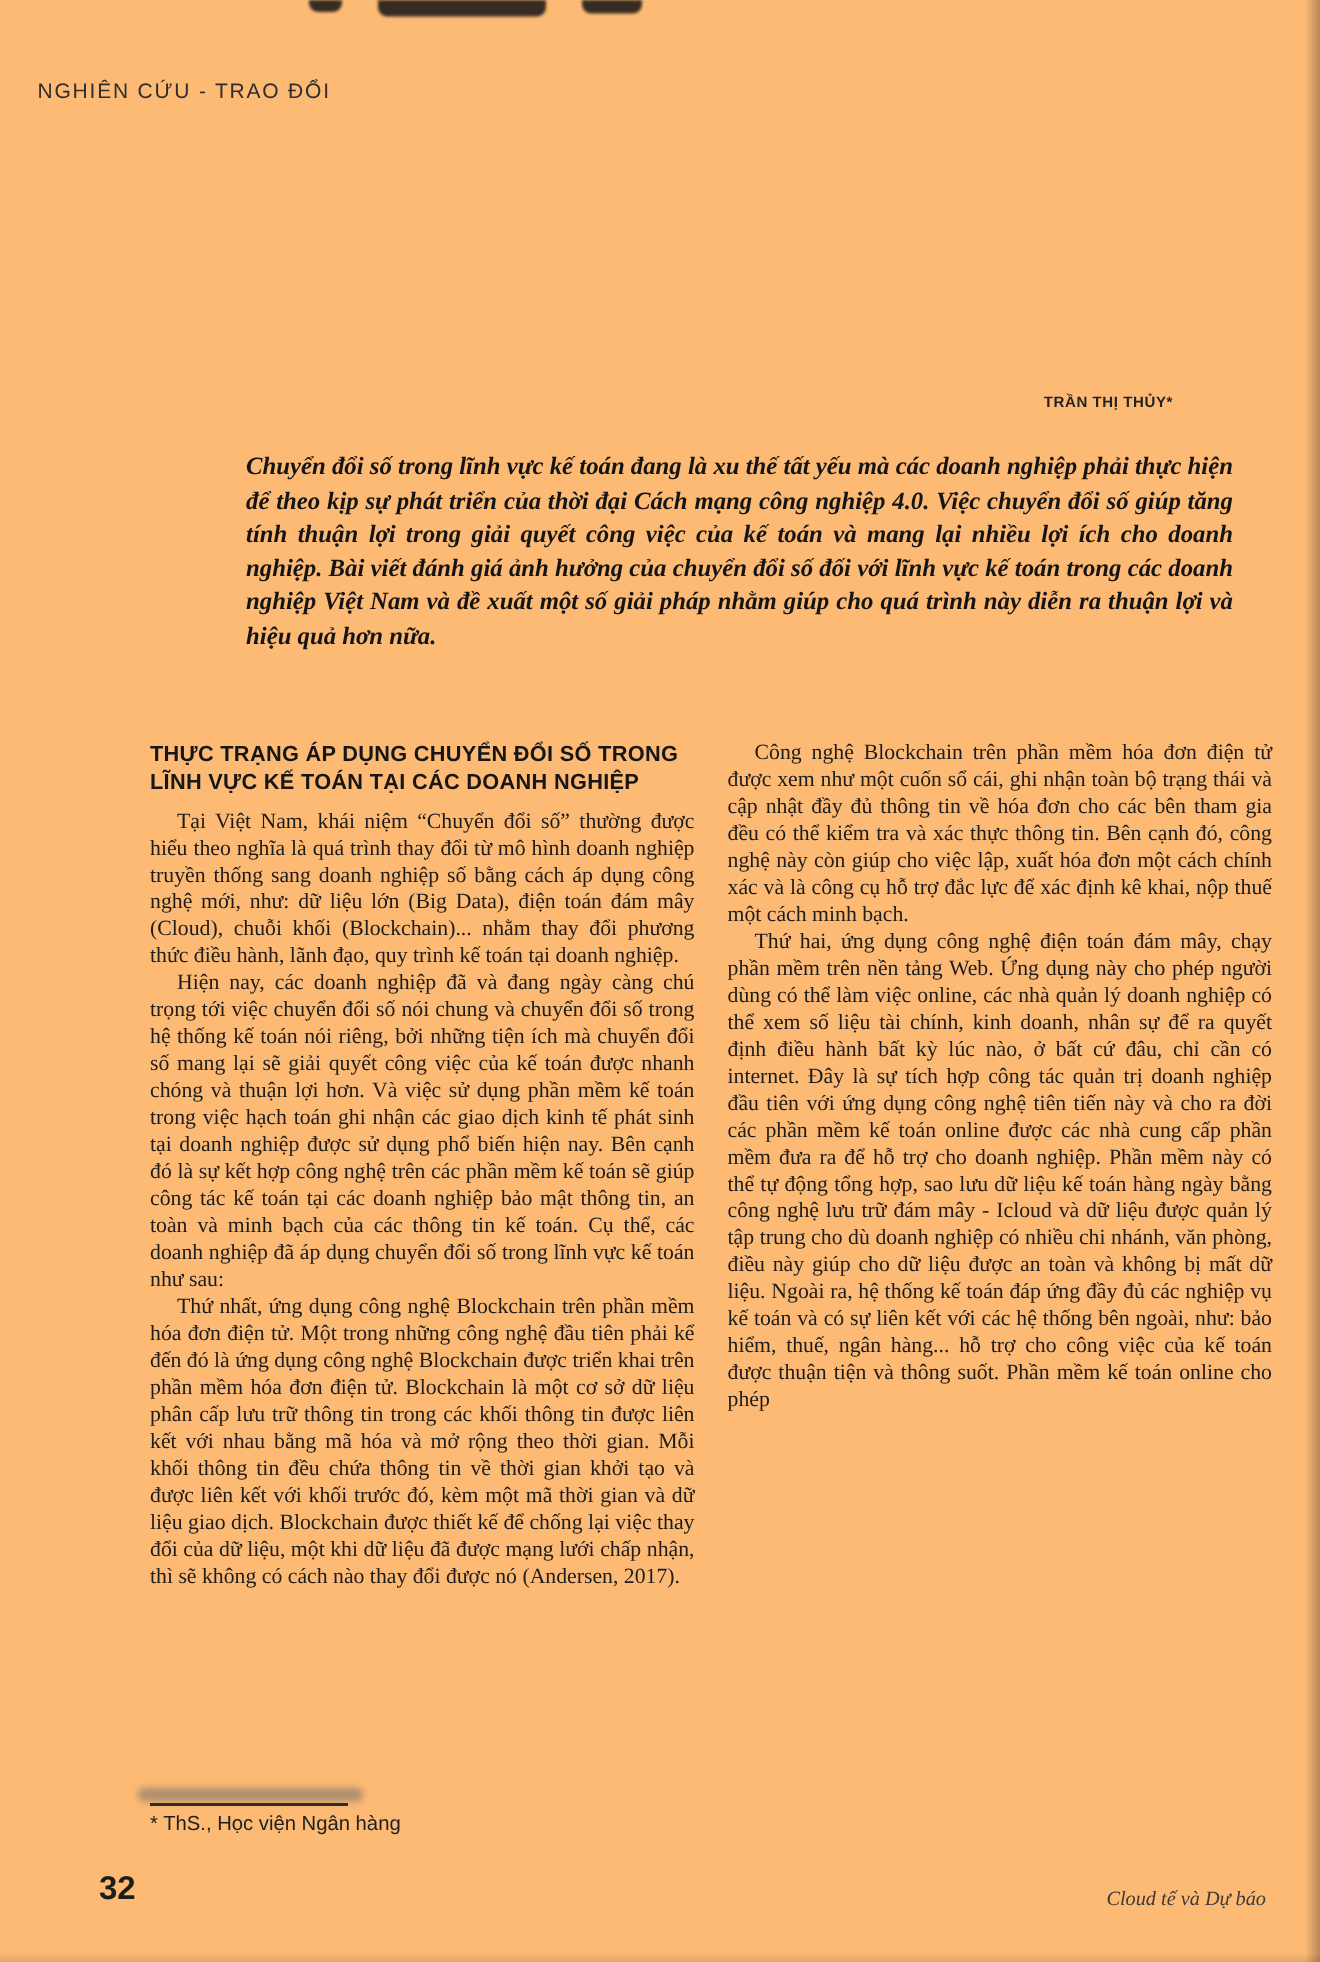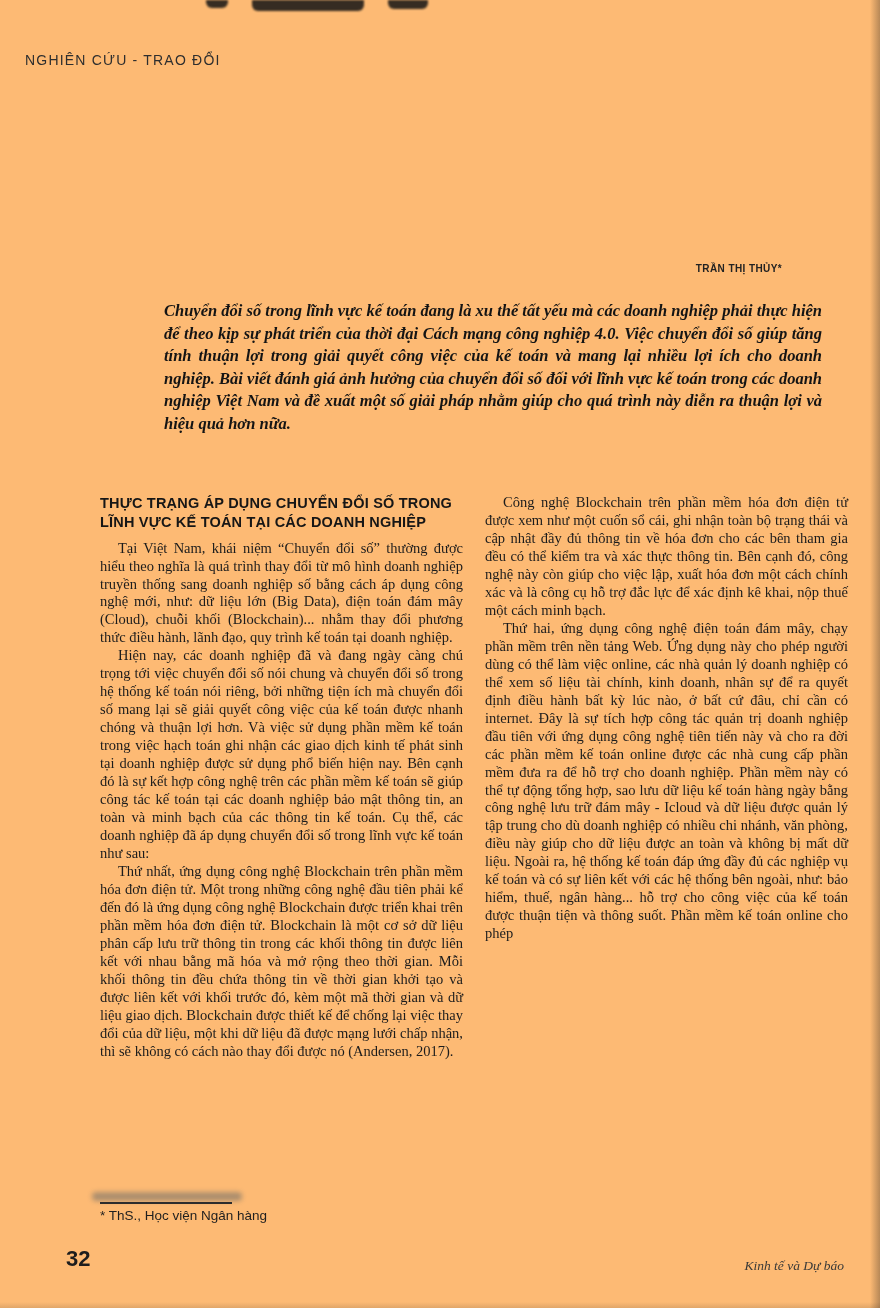--- a/index.html
+++ b/index.html
@@ -122,15 +122,15 @@
       <p class="para"><b>Thứ hai, ứng dụng công nghệ điện toán đám mây, chạy phần mềm trên nền tảng Web. </b><span>Ứng dụng này cho phép người dùng có thể làm việc online, các nhà quản lý doanh nghiệp có thể xem số liệu tài chính, kinh doanh, nhân sự để ra quyết định điều hành bất kỳ lúc nào, ở bất cứ đâu, chỉ cần có internet. Đây là sự tích hợp công tác quản trị doanh nghiệp đầu tiên với ứng dụng công nghệ tiên tiến này và cho ra đời các phần mềm kế toán online được các nhà cung cấp phần mềm đưa ra để hỗ trợ cho doanh nghiệp. Phần mềm này có thể tự động tổng hợp, sao lưu dữ liệu kế toán hàng ngày bằng công nghệ lưu trữ đám mây - Icloud và dữ liệu được quản lý tập trung cho dù doanh nghiệp có nhiều chi nhánh, văn phòng, điều này giúp cho dữ liệu được an toàn và không bị mất dữ liệu. Ngoài ra, hệ thống kế toán đáp ứng đầy đủ các nghiệp vụ kế toán và có sự liên kết với các hệ thống bên ngoài, như: bảo hiểm, thuế, ngân hàng... hỗ trợ cho công việc của kế toán được thuận tiện và thông suốt. Phần mềm kế toán online cho phép</span></p>
     </div>
 
   </div>
 
   <div class="footnote-smudge"></div>
   <div class="footnote-rule"></div>
   <div class="footnote">* ThS., Học viện Ngân hàng</div>
 
   <div class="page-number">32</div>
-  <div class="journal-name">Kinh tế và Dự báo</div>
+  <div class="journal-name">Cloud tế và Dự báo</div>
 
 </div>
 
 </body></html>

